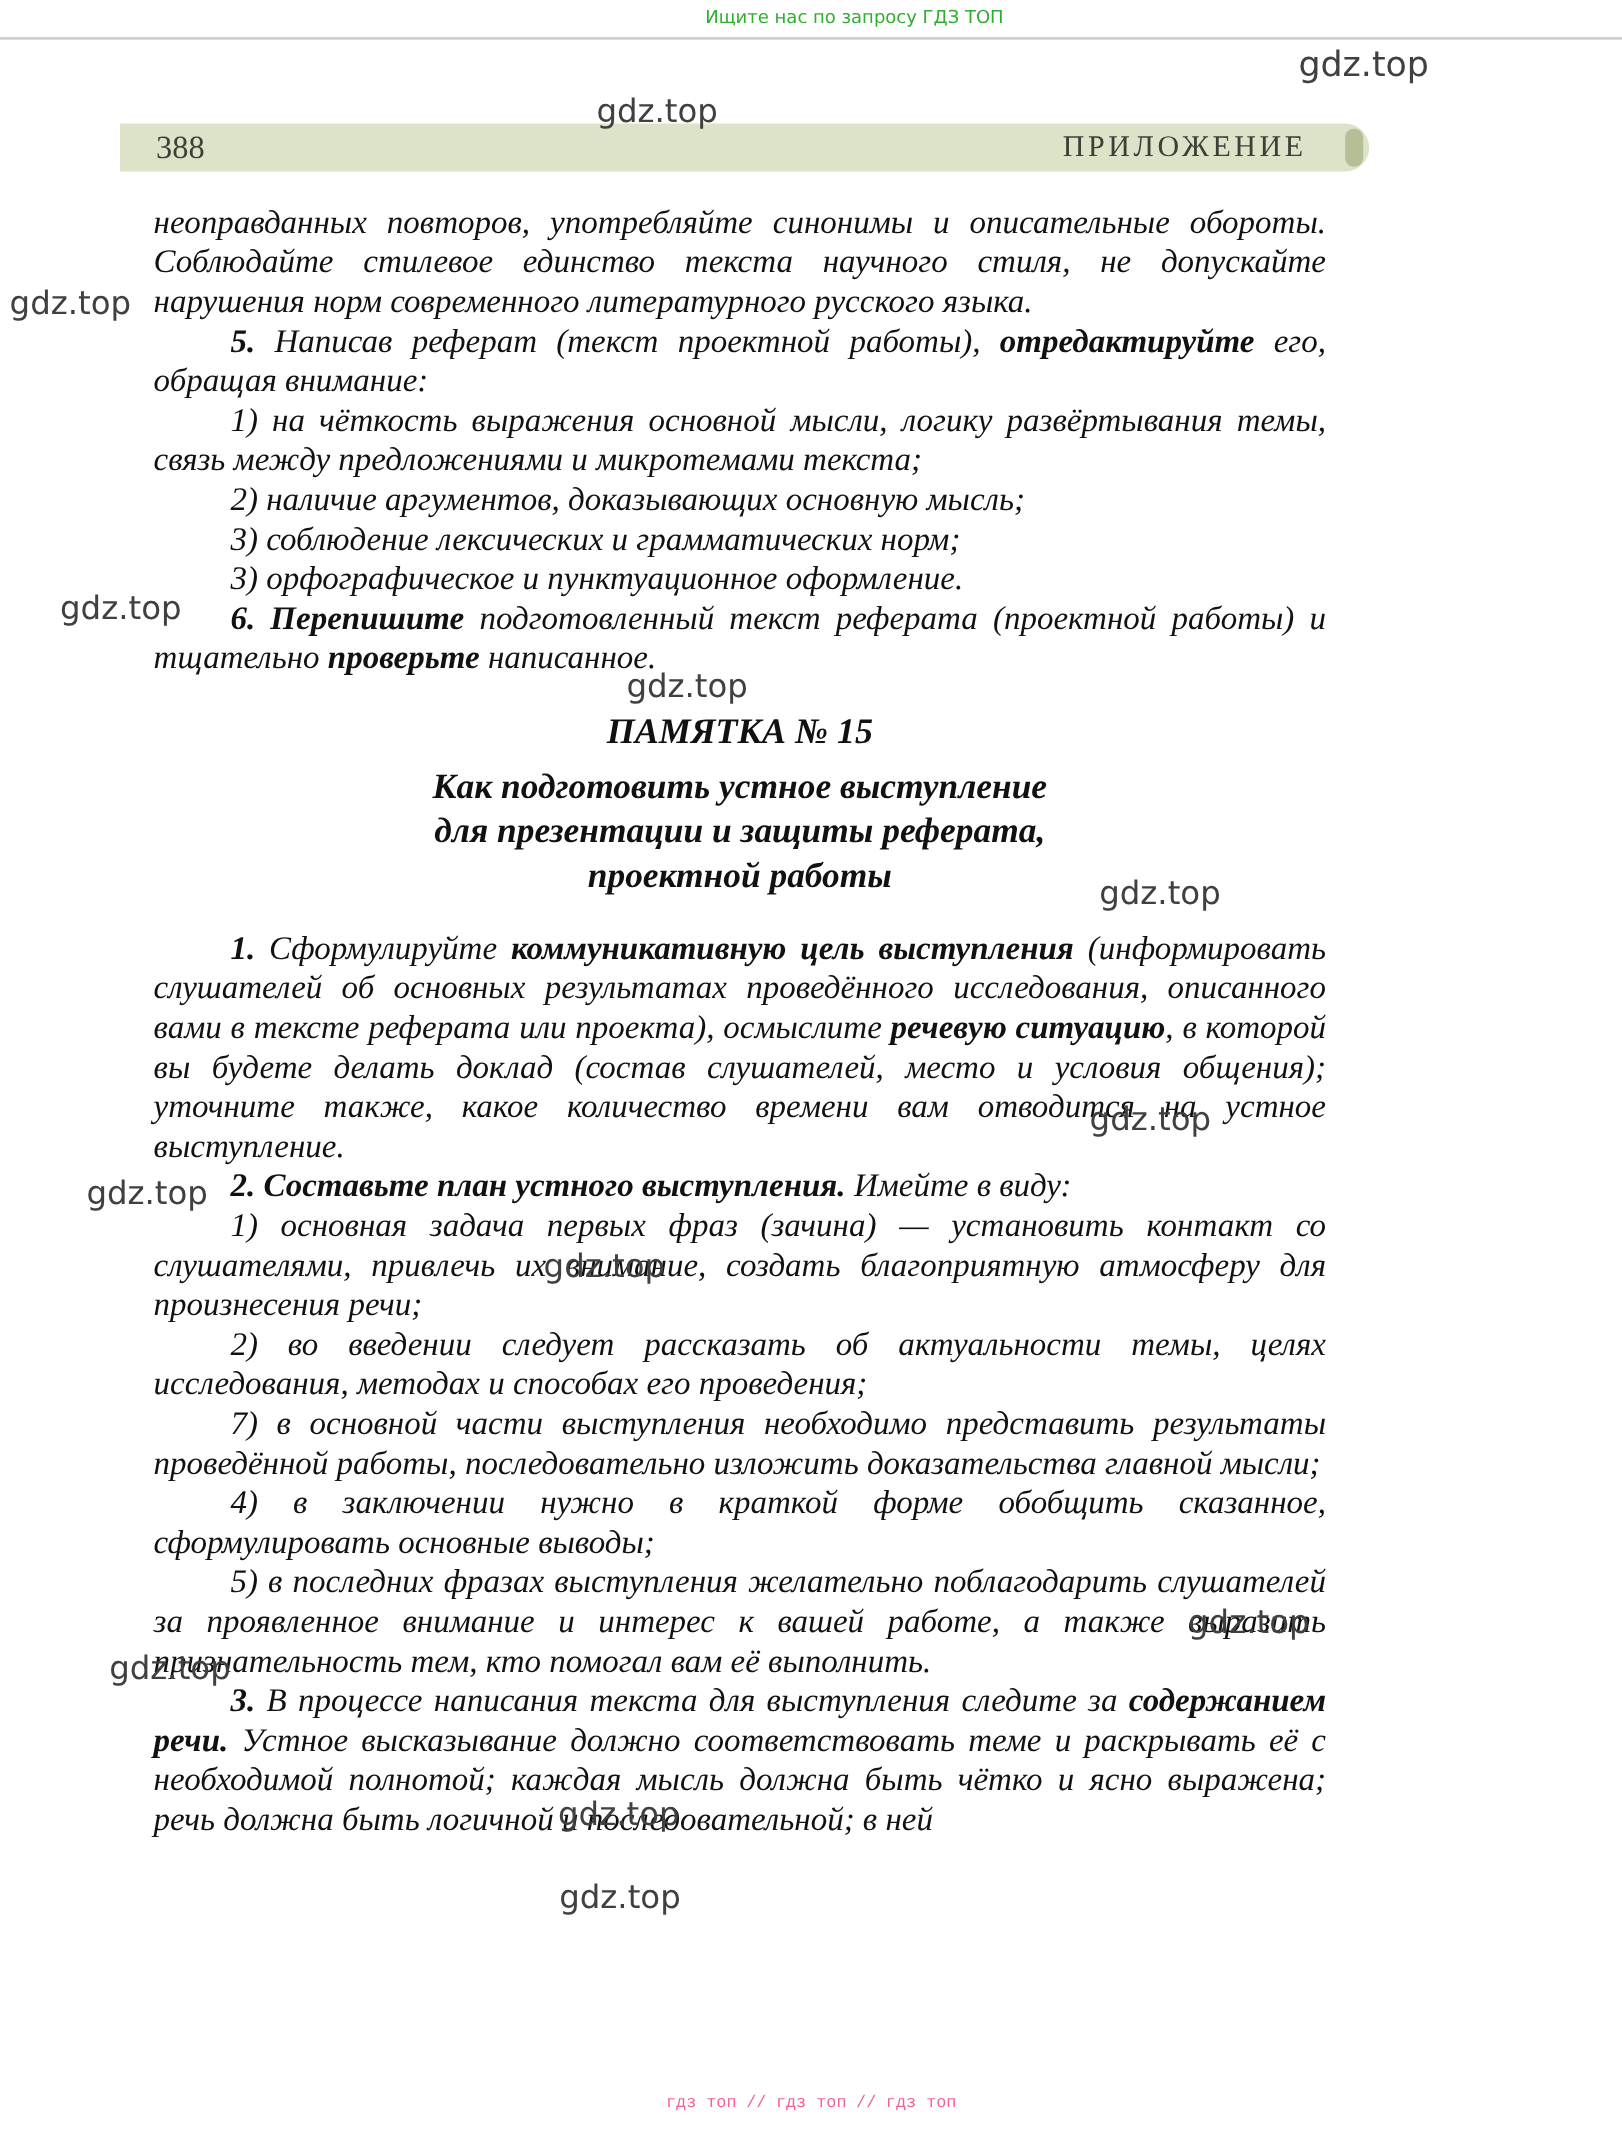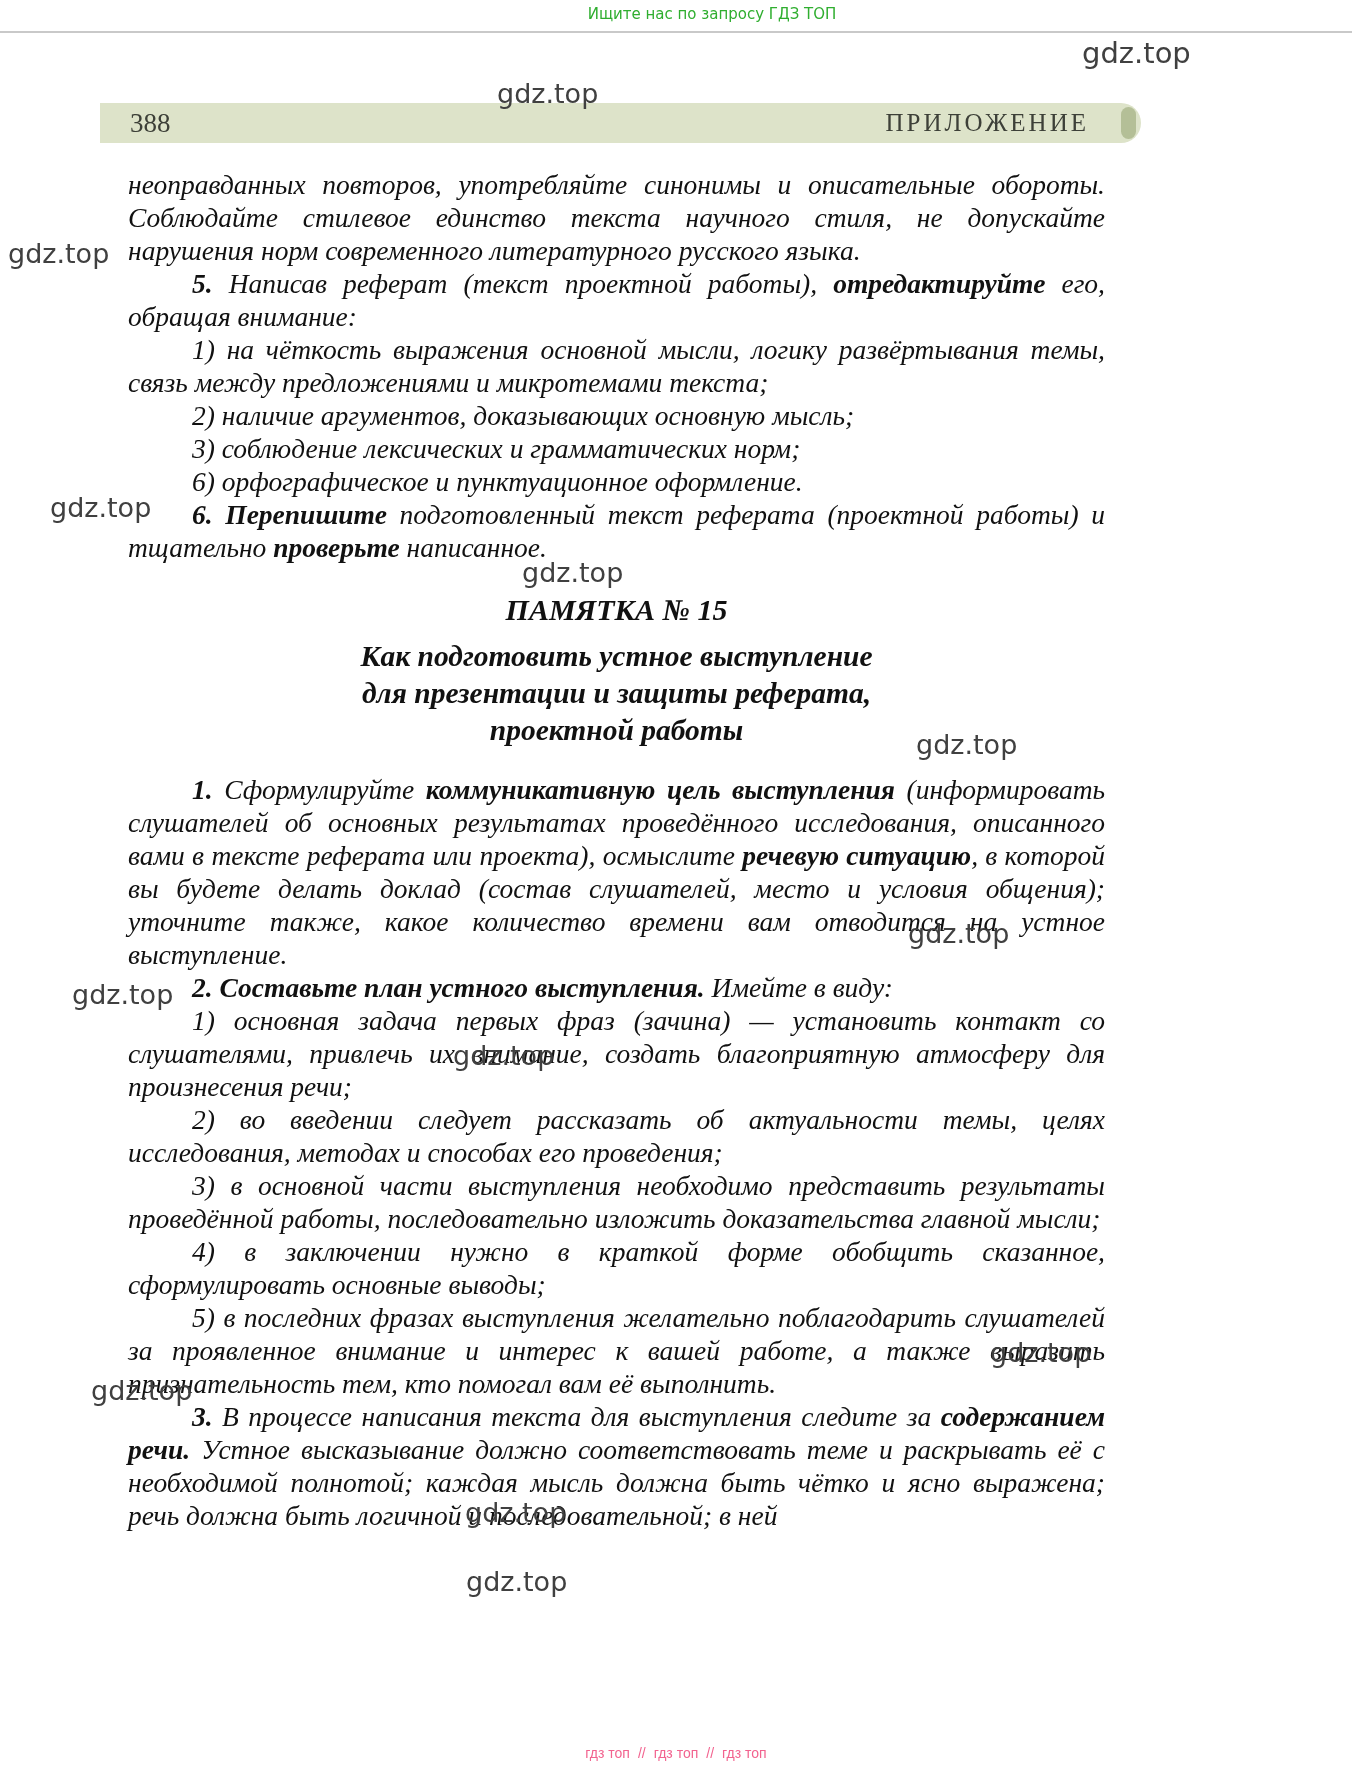--- a/index.html
+++ b/index.html
@@ -57,21 +57,21 @@
   .memo-number{font-size:30px;margin-bottom:10px;line-height:36px;}
   .memo-line{font-size:29.5px;line-height:37px;}
   .watermark{
     position:absolute;
     font-family:"DejaVu Sans","Liberation Sans",sans-serif;
     font-size:27px;color:#404040;white-space:nowrap;
   }
   .footer{
     position:absolute;bottom:14px;left:0;width:100%;
     text-align:center;
-    font-family:Liberation Sans, sans-serif;
+    font-family:Liberation Mono, monospace;
     font-size:14px;color:var(--footer-pink);
   }
   .footer span{margin:0 4px;}
 </style>
 </head>
 <body>
 
 <div class="page">
 
   <div class="top-link">Ищите нас по запросу ГДЗ ТОП</div>
@@ -85,38 +85,38 @@
 
   <div class="body-col">
 
     <p class="para"><span>неоправданных повторов, употребляйте синонимы и описательные обороты. Соблюдайте стилевое единство текста научного стиля, не допускайте нарушения норм современного литературного русского языка.</span></p>
 
     <p class="para indent"><b>5.</b><span> Написав реферат (текст проектной работы), </span><b>отредактируйте</b><span> его, обращая внимание:</span></p>
 
     <p class="para indent"><span>1) на чёткость выражения основной мысли, логику развёртывания темы, связь между предложениями и микротемами текста;</span></p>
     <p class="para indent"><span>2) наличие аргументов, доказывающих основную мысль;</span></p>
     <p class="para indent"><span>3) соблюдение лексических и грамматических норм;</span></p>
-    <p class="para indent"><span>6) орфографическое и пунктуационное оформление.</span></p>
+    <p class="para indent"><span>3) орфографическое и пунктуационное оформление.</span></p>
 
     <p class="para indent"><b>6. Перепишите</b><span> подготовленный текст реферата (проектной работы) и тщательно </span><b>проверьте</b><span> написанное.</span></p>
 
     <div class="memo-head">
       <div class="memo-number">ПАМЯТКА № 15</div>
       <div class="memo-line">Как подготовить устное выступление</div>
       <div class="memo-line">для презентации и защиты реферата,</div>
       <div class="memo-line">проектной работы</div>
     </div>
 
     <p class="para indent"><b>1.</b><span> Сформулируйте </span><b>коммуникативную цель выступления</b><span> (информировать слушателей об основных результатах проведённого исследования, описанного вами в тексте реферата или проекта), осмыслите </span><b>речевую ситуацию</b><span>, в которой вы будете делать доклад (состав слушателей, место и условия общения); уточните также, какое количество времени вам отводится на устное выступление.</span></p>
 
     <p class="para indent"><b>2. Составьте план устного выступления.</b><span> Имейте в виду:</span></p>
 
     <p class="para indent"><span>1) основная задача первых фраз (зачина) — установить контакт со слушателями, привлечь их внимание, создать благоприятную атмосферу для произнесения речи;</span></p>
     <p class="para indent"><span>2) во введении следует рассказать об актуальности темы, целях исследования, методах и способах его проведения;</span></p>
-    <p class="para indent"><span>3) в основной части выступления необходимо представить результаты проведённой работы, последовательно изложить доказательства главной мысли;</span></p>
+    <p class="para indent"><span>7) в основной части выступления необходимо представить результаты проведённой работы, последовательно изложить доказательства главной мысли;</span></p>
     <p class="para indent"><span>4) в заключении нужно в краткой форме обобщить сказанное, сформулировать основные выводы;</span></p>
     <p class="para indent"><span>5) в последних фразах выступления желательно поблагодарить слушателей за проявленное внимание и интерес к вашей работе, а также выразить признательность тем, кто помогал вам её выполнить.</span></p>
 
     <p class="para indent"><b>3.</b><span> В процессе написания текста для выступления следите за </span><b>содержанием речи.</b><span> Устное высказывание должно соответствовать теме и раскрывать её с необходимой полнотой; каждая мысль должна быть чётко и ясно выражена; речь должна быть логичной и последовательной; в ней</span></p>
 
   </div>
 
   <span class="watermark" style="left:1082px;top:36px;font-size:29px;">gdz.top</span>
   <span class="watermark" style="left:497px;top:78px;">gdz.top</span>
   <span class="watermark" style="left:8px;top:238px;">gdz.top</span>

